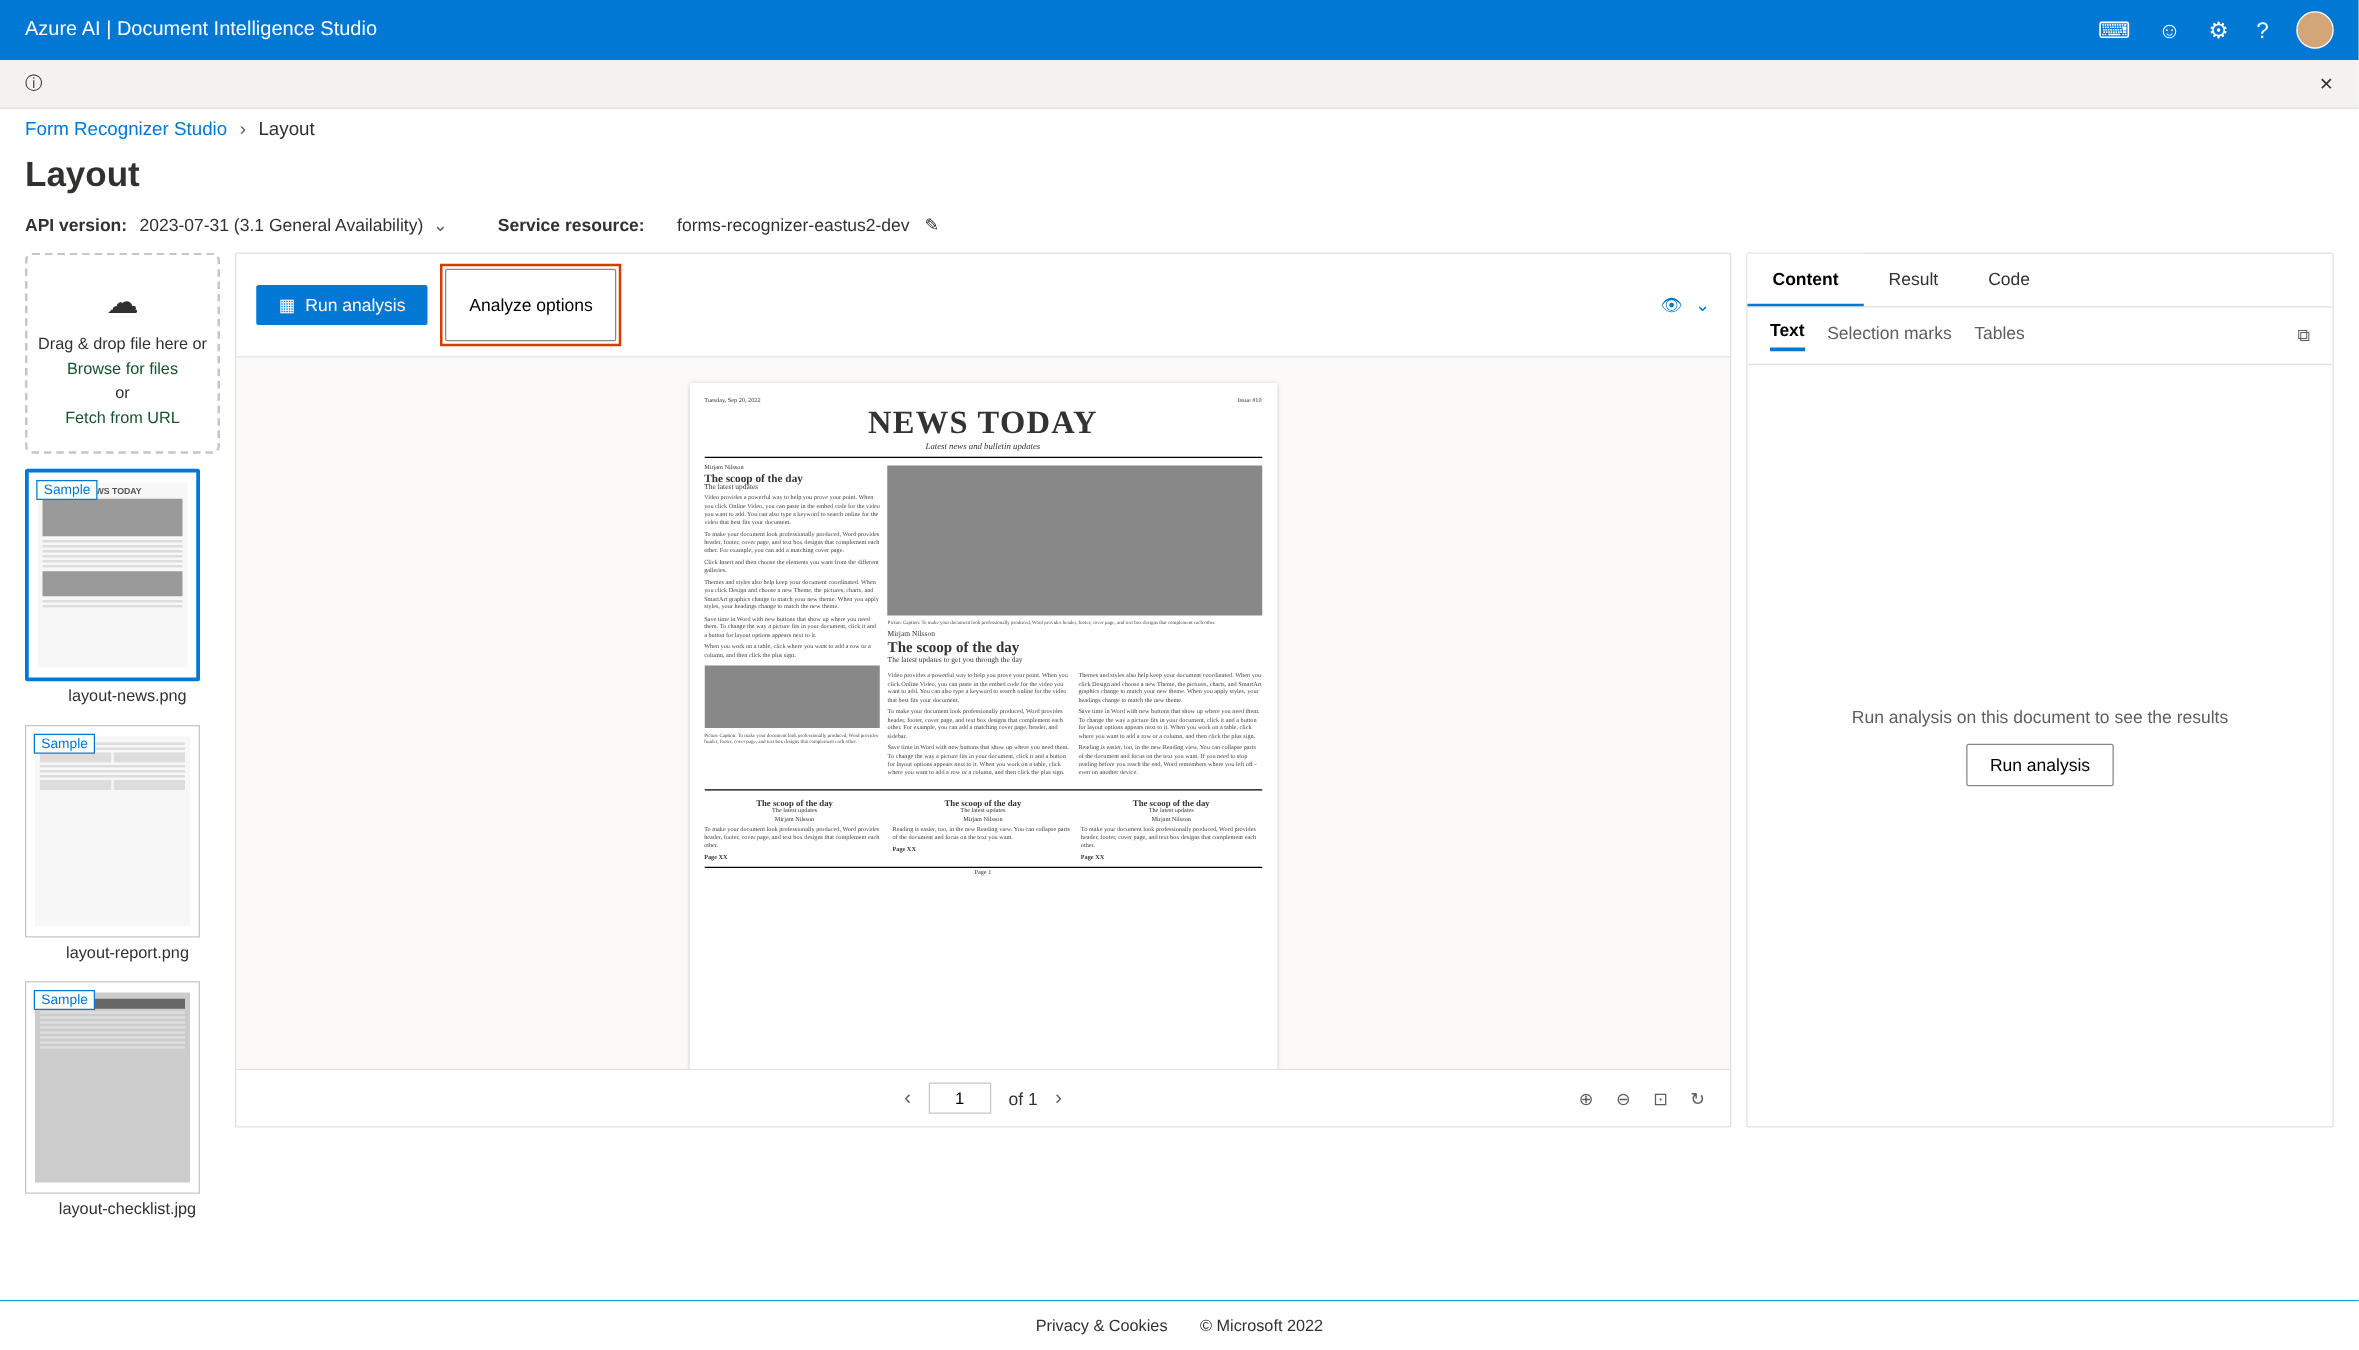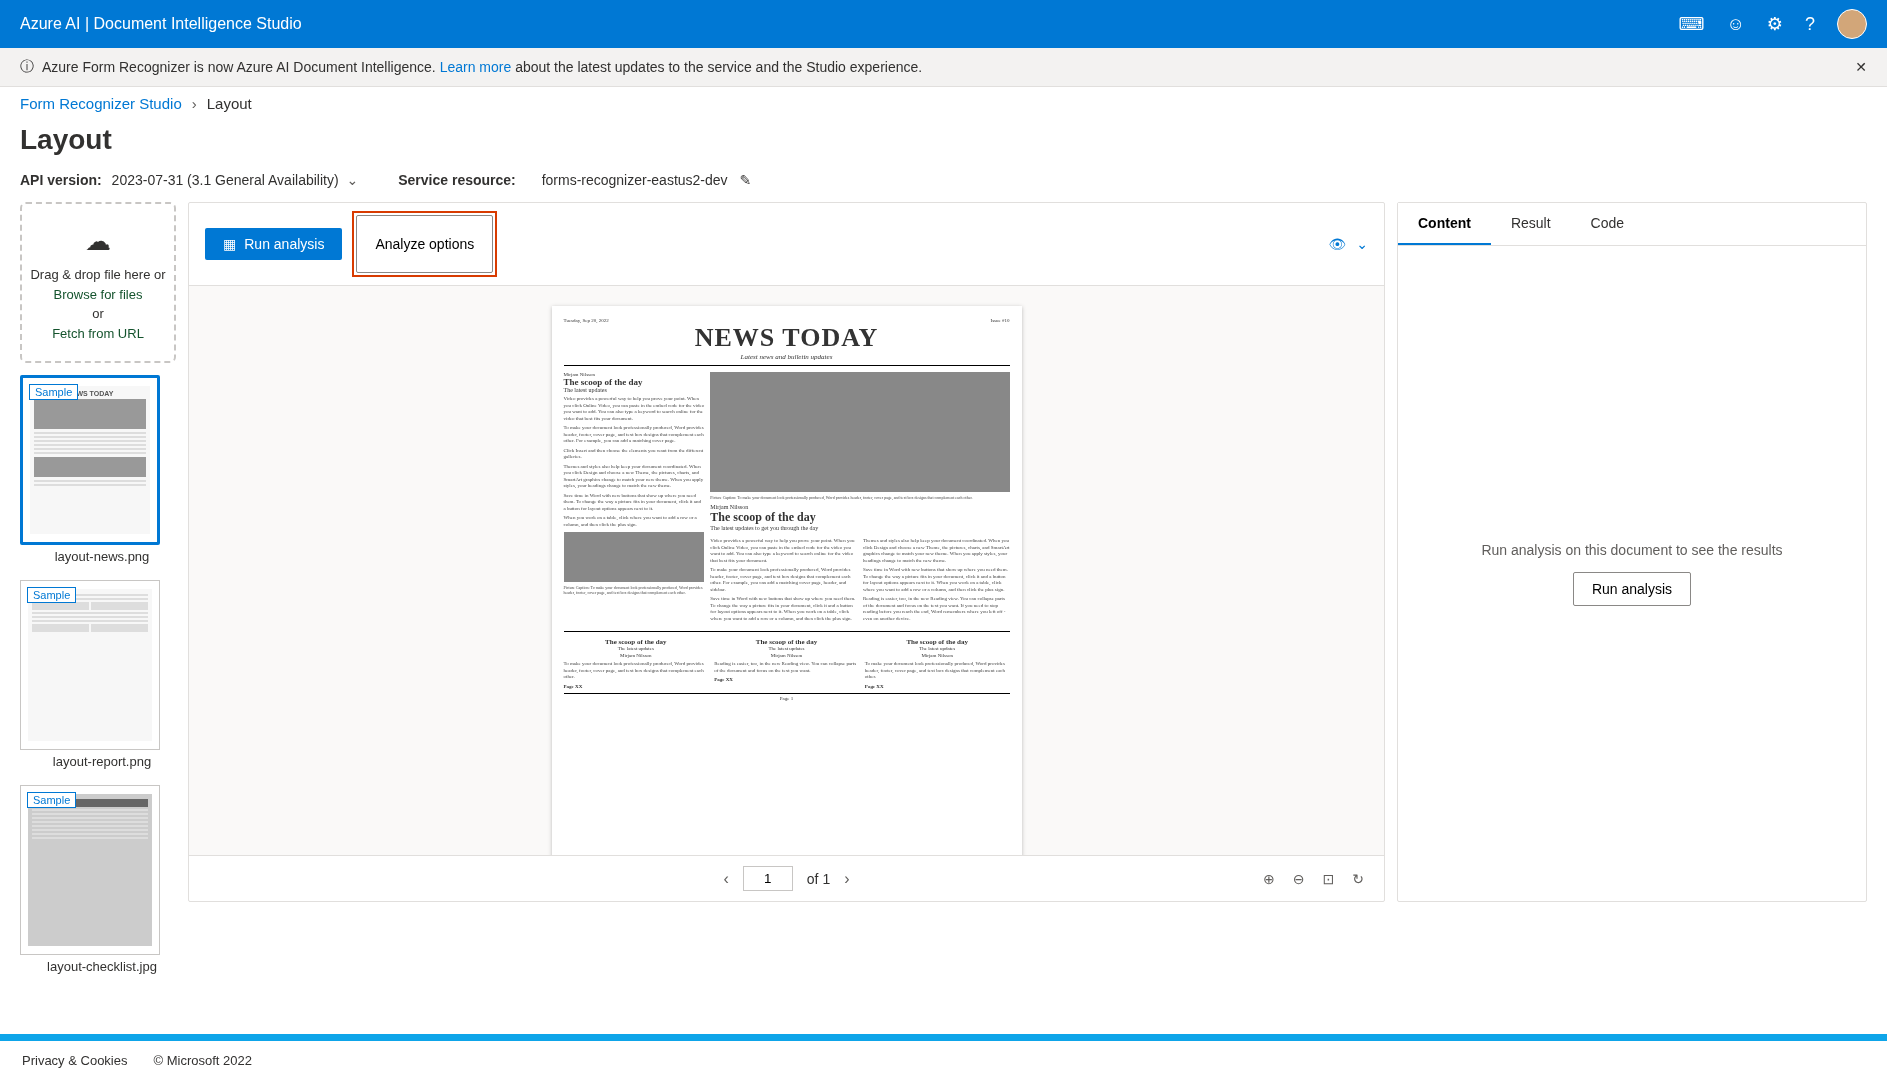--- a/index.html
+++ b/index.html
@@ -80,44 +80,39 @@
 .rp-tab { padding: 12px 20px; font-size: 14px; cursor: pointer; }
 .rp-tab.active { border-bottom: 2px solid #0078d4; color: #000; font-weight: 600; background: #fff; }
 .rp-subtabs { display: flex; gap: 18px; padding: 10px 18px; font-size: 14px; align-items: center; border-bottom: 1px solid #e1dfdd; }
 .rp-subtab { cursor: pointer; padding-bottom: 6px; color: #605e5c; }
 .rp-subtab.active { color: #000; font-weight: 600; border-bottom: 3px solid #0078d4; }
 .rp-copy { margin-left: auto; cursor: pointer; color: #605e5c; }
 .rp-body { flex: 1; display: flex; flex-direction: column; align-items: center; justify-content: center; gap: 14px; color: #605e5c; }
 .btn-outline { border: 1px solid #8a8886; background: #fff; padding: 8px 18px; font-size: 14px; border-radius: 2px; cursor: pointer; }
 
 
-.footer { position: absolute; bottom: 0; right: 0; padding: 12px 22px; font-size: 13px; display: flex; gap: 26px; border-top: 7px solid #0ea5e9; width: 100%; justify-content: flex-start; background: #fff; }
+.footer { position: absolute; bottom: 0; right: 0; padding: 12px 22px; font-size: 13px; display: flex; gap: 26px; border-top: 1px solid #0ea5e9; width: 100%; justify-content: center; background: #fff; }
 </style>
 </head>
 <body>
 
 <div class="header">
   <div class="header-title">Azure AI | Document Intelligence Studio</div>
   <div class="header-icons">
     <span>⌨</span>
     <span>☺</span>
     <span>⚙</span>
     <span>?</span>
     <span class="avatar"></span>
   </div>
 </div>
 
 <div class="banner">
   <div class="banner-left">
     <span>ⓘ</span>
-    <span>
-      <span>Azure Form Recognizer is now Azure AI Document Intelligence.</span>
-      <span class="link">Learn more</span>
-      <span>about the latest updates to the service and the Studio experience.</span>
-    </span>
   </div>
   <span style="cursor:pointer;">✕</span>
 </div>
 
 <div class="breadcrumb">
   <span class="bc-link">Form Recognizer Studio</span>
   <span class="sep">›</span>
   <span>Layout</span>
 </div>
 
@@ -307,20 +302,26 @@
       </div>
     </div>
   </div>
 
   <div class="rightpanel">
     <div class="rp-tabs">
       <div class="rp-tab active">Content</div>
       <div class="rp-tab">Result</div>
       <div class="rp-tab">Code</div>
     </div>
+    <div class="rp-subtabs">
+      <div class="rp-subtab active">Text</div>
+      <div class="rp-subtab">Selection marks</div>
+      <div class="rp-subtab">Tables</div>
+      <span class="rp-copy">⧉</span>
+    </div>
     <div class="rp-body">
       <div>Run analysis on this document to see the results</div>
       <button class="btn-outline">Run analysis</button>
     </div>
   </div>
 
 </div>
 
 <div class="footer">
   <span style="cursor:pointer;">Privacy &amp; Cookies</span>

